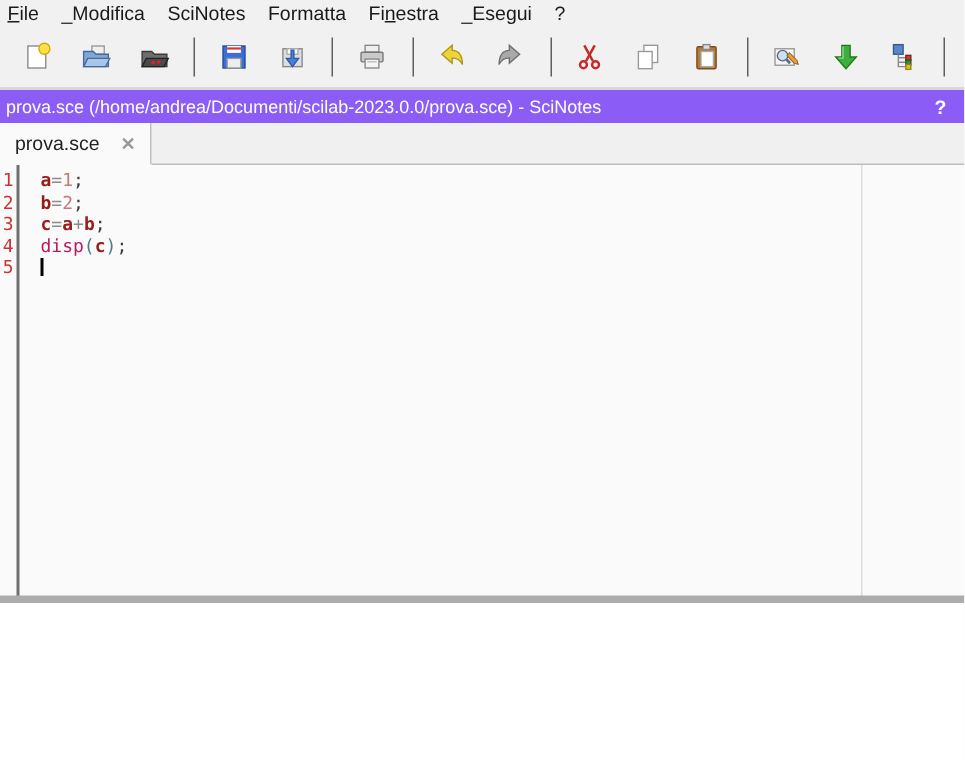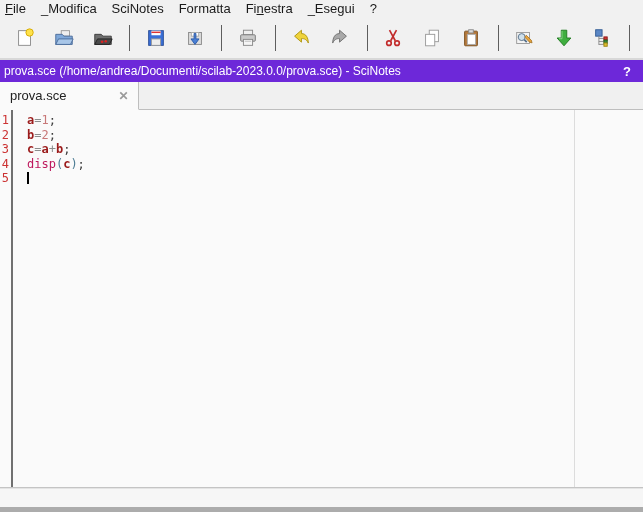--- a/index.html
+++ b/index.html
@@ -1,37 +1,37 @@
 <!DOCTYPE html>
 <html><head>
 <meta charset="utf-8">
 <style>
   html,body{margin:0;padding:0;background:#fff;}
-  .window{position:relative;width:643px;height:512px;overflow:hidden;background:#F7F7F7;
+  .window{position:relative;width:643px;height:402px;overflow:hidden;background:#F7F7F7;
           font-family:"Liberation Sans",sans-serif;-webkit-font-smoothing:antialiased;}
   
   .menubar{height:17px;background:#F1F1F1;display:flex;align-items:center;
            font-size:13px;color:#1A1A1A;padding-left:5px;}
   .menu-item{margin-right:15px;white-space:pre;cursor:default;}
   .menu-item .mn{text-decoration:underline;}
   
   .toolbar{height:41px;background:#F1F1F1;display:flex;align-items:center;
            padding-left:12px;border-bottom:2px solid #D8D8D8;box-sizing:content-box;}
   .tbtn{width:26px;height:26px;margin-right:14px;display:flex;align-items:center;justify-content:center;}
   .tbtn svg{width:22px;height:22px;}
   .tsep{width:1px;height:26px;background:#5E5E5E;margin:0 13px 0 0;}
   
-  .titlebar{height:22px;background:#6d28d9;color:#FFFFFF;display:flex;align-items:center;
+  .titlebar{height:22px;background:#8b5cf6;color:#FFFFFF;display:flex;align-items:center;
             font-size:12px;padding:0 12px 0 4px;}
   .titlebar .help{margin-left:auto;font-weight:bold;font-size:13px;}
   
   .tabbar{height:28px;background:#F0F0F0;display:flex;align-items:flex-end;
           border-bottom:1px solid #BEBEBE;box-sizing:border-box;}
   .tab{height:28px;box-sizing:border-box;display:flex;align-items:center;
-       padding:0 10px;font-size:13px;color:#222;gap:38px;}
+       padding:0 10px;font-size:13px;color:#222;}
   .tab.selected{background:#FAFAFA;border-right:1px solid #BEBEBE;
                 border-bottom:1px solid #FAFAFA;margin-bottom:-1px;}
   .tab-close{margin-left:14px;color:#9A9A9A;font-size:12px;font-weight:bold;cursor:default;}
   
   .editor{position:relative;height:378px;background:#FAFAFA;border-bottom:1px solid #C4C4C4;
           box-sizing:border-box;font-family:"DejaVu Sans Mono",monospace;font-size:12px;}
   .gutter{position:absolute;top:3px;left:0;width:9px;text-align:right;line-height:14.6px;}
   .gutter-sep{position:absolute;top:0;bottom:0;left:11px;width:2px;background:#707070;}
   .colline{position:absolute;top:0;bottom:0;left:574px;width:1px;background:#DCDCDC;}
   .code{position:absolute;top:3px;left:27px;line-height:14.6px;white-space:pre;color:#3C3C3C;}

